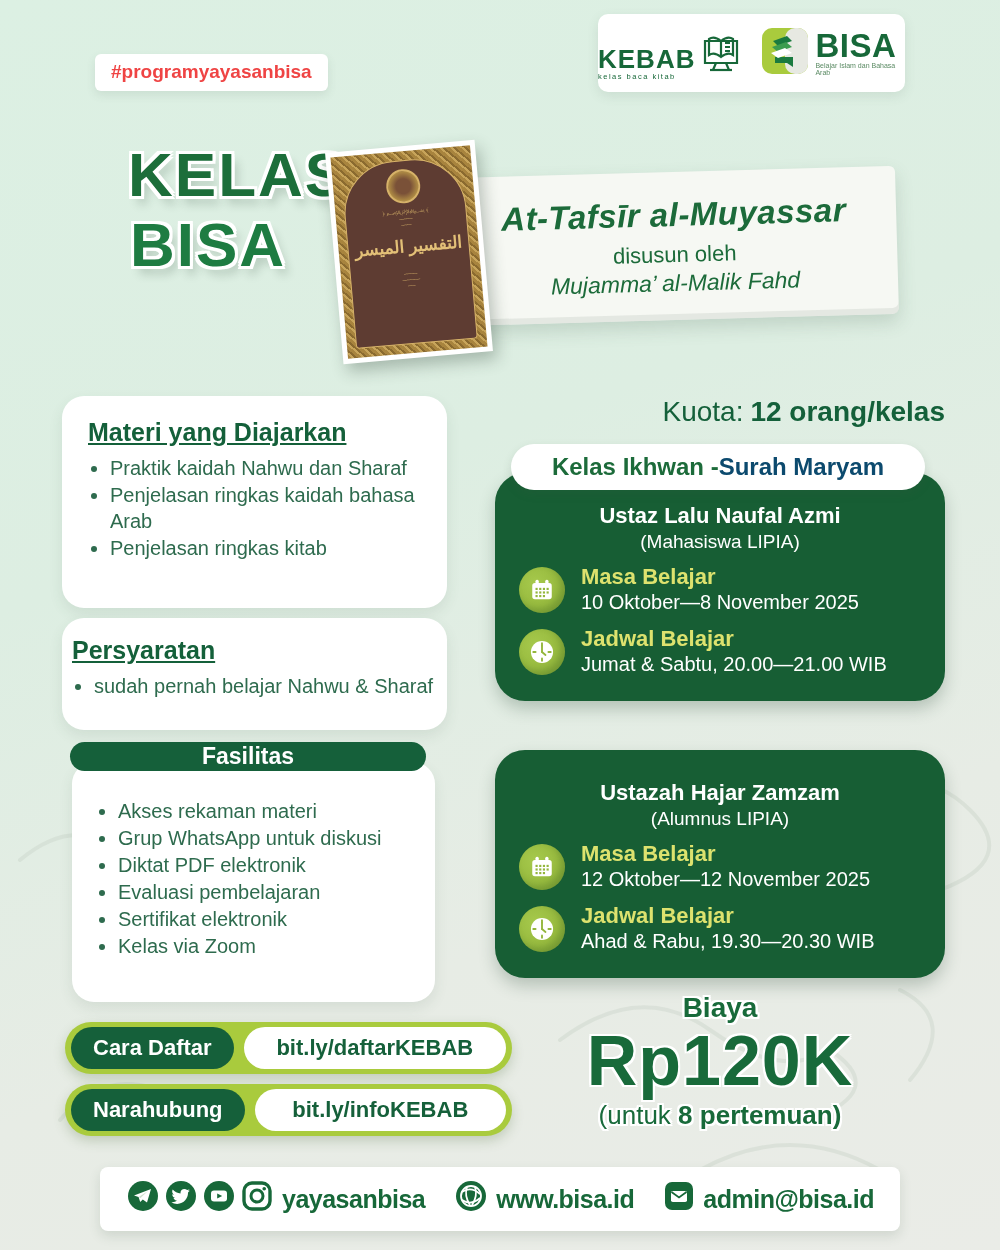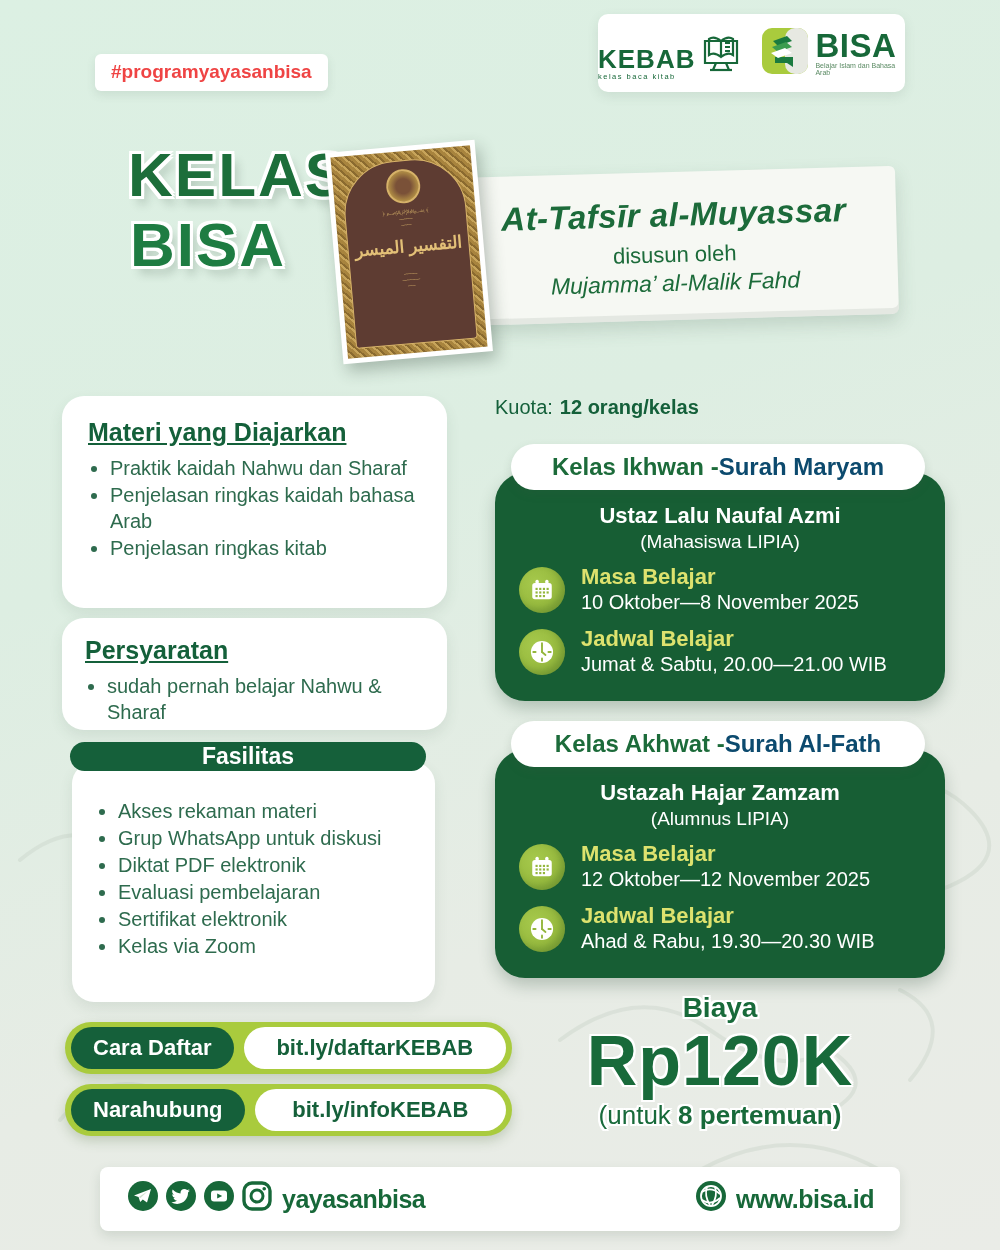--- a/index.html
+++ b/index.html
@@ -55,42 +55,42 @@
     box-shadow:0 8px 18px rgba(60,90,70,.18), inset 0 -6px 0 rgba(150,160,150,.18);
     display:flex;flex-direction:column;align-items:center;justify-content:center;color:#1c6b3a;}
   .banner-title{font-size:33px;font-weight:800;font-style:italic;letter-spacing:.5px;}
   .banner-sub{font-size:22px;margin-top:8px;}
   .banner-author{font-size:23px;font-style:italic;margin-top:2px;}
 
   
   .white-box{position:absolute;background:#fff;border-radius:22px;
     box-shadow:0 6px 14px rgba(60,90,70,.10);box-sizing:border-box;}
   .materi-box{left:62px;top:396px;width:385px;height:212px;padding:22px 24px;}
-  .persy-box{left:62px;top:618px;width:385px;height:112px;padding:18px 21px;}
+  .persy-box{left:62px;top:618px;width:385px;height:112px;padding:18px 8px;}
   .box-heading{color:#14603a;font-weight:800;font-size:25px;margin:0 0 8px 2px;text-decoration:underline;}
   .green-list{margin:0;padding:0 0 0 24px;color:#2e6b4e;font-size:20px;line-height:26px;}
   .green-list li{margin-bottom:1px;}
 
   .fasilitas-pill{position:absolute;left:70px;top:742px;width:356px;height:29px;background:#15603a;
     border-radius:18px;color:#fff;font-weight:800;font-size:23px;display:flex;
     align-items:center;justify-content:center;z-index:2;}
   .fasilitas-box{left:72px;top:762px;width:363px;height:240px;padding:36px 18px 16px 22px;}
 
   
   .reg-row{position:absolute;left:65px;width:447px;height:52px;background:#a9cb3d;border-radius:26px;
     display:flex;align-items:center;padding:0 6px;box-sizing:border-box;
     box-shadow:0 5px 12px rgba(80,110,60,.25);}
   .reg1{top:1022px;} .reg2{top:1084px;}
   .reg-label{background:#15603a;color:#fff;font-weight:800;font-size:22px;border-radius:21px;
     height:42px;line-height:42px;padding:0 22px;white-space:nowrap;}
   .reg-link{background:#fff;color:#15603a;font-weight:800;font-size:22px;border-radius:21px;
     height:42px;line-height:42px;flex:1;text-align:center;margin-left:10px;}
 
   
-  .kuota{position:absolute;left:495px;top:396px;width:450px;text-align:left;color:#14603a;font-size:20px;}
+  .kuota{position:absolute;left:495px;top:396px;width:450px;text-align:right;color:#14603a;font-size:28px;}
   .kuota .k-label{font-weight:500;margin-right:7px;}
   .kuota .k-value{font-weight:800;}
 
   .class-card{position:absolute;left:495px;width:450px;height:228px;background:#175e34;
     border-radius:30px;box-shadow:0 8px 16px rgba(40,70,50,.25);}
   .card1{top:473px;} .card2{top:750px;}
   .class-pill{position:absolute;left:16px;top:-29px;width:414px;height:46px;background:#fff;
     border-radius:24px;display:flex;align-items:center;justify-content:center;font-weight:800;
     font-size:24px;box-shadow:0 4px 10px rgba(60,90,70,.15);}
   .pill-prefix{color:#1c6b3a;} .pill-surah{color:#0c4a6e;}
@@ -276,24 +276,20 @@
         </svg>
       </div>
       <div class="row-text">
         <div class="row-label">Jadwal Belajar</div>
         <div class="row-value">Jumat &amp; Sabtu, 20.00—21.00 WIB</div>
       </div>
     </div>
   </div>
 
   <div class="class-card card2">
-    <div class="class-pill">
-      <span class="pill-prefix">Kelas Akhwat - </span>
-      <span class="pill-surah">Surah Al-Fath</span>
-    </div>
     <div class="teacher">Ustazah Hajar Zamzam</div>
     <div class="teacher-note">(Alumnus LIPIA)</div>
     <div class="card-row">
       <div class="icon-circle">
         <svg width="26" height="26" viewBox="0 0 24 24">
           <rect x="3" y="5.5" width="18" height="15" rx="2.5" fill="#fff"></rect>
           <rect x="6" y="2.5" width="3" height="5" rx="1.4" fill="#fff"></rect>
           <rect x="15" y="2.5" width="3" height="5" rx="1.4" fill="#fff"></rect>
           <g fill="#93b63b">
             <rect x="6" y="10" width="2" height="2"></rect>
@@ -394,15 +390,25 @@
             <circle cx="17" cy="17" r="10"></circle>
             <path d="M8 13 q9 -6 18 2"></path>
             <path d="M8 21 q9 6 18 -2"></path>
             <path d="M13 8 q-3 9 3 18"></path>
             <path d="M21 8 q3 9 -3 18"></path>
           </g>
         </svg>
       </span>
       <span>www.bisa.id</span>
     </div>
+    <div class="f-group">
+      <span>
+        <svg width="32" height="32" viewBox="0 0 32 32">
+          <rect x="2" y="2" width="28" height="28" rx="7" fill="#176839"></rect>
+          <rect x="8" y="11" width="16" height="11" rx="1.8" fill="#fff"></rect>
+          <path d="M8.5 12 L16 17.5 L23.5 12" fill="none" stroke="#176839" stroke-width="1.8"></path>
+        </svg>
+      </span>
+      <span>admin@bisa.id</span>
+    </div>
   </div>
 
 </div>
 
 </body></html>

